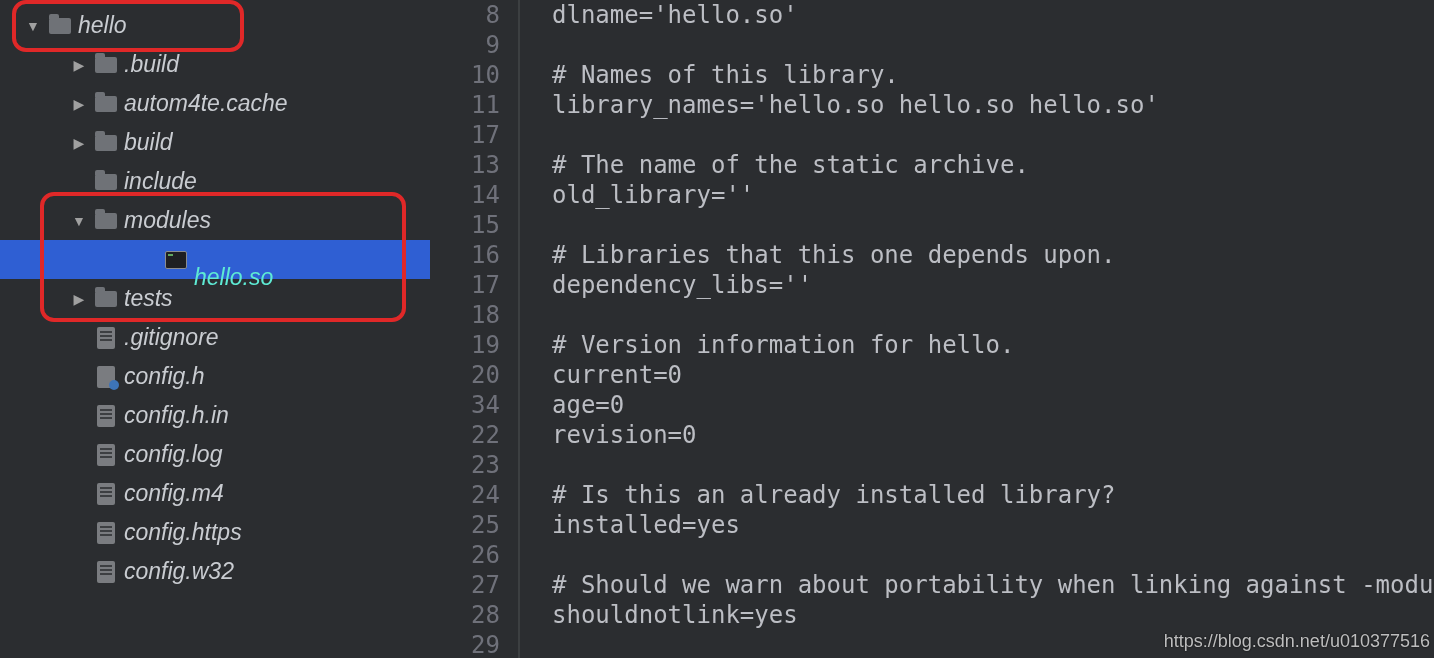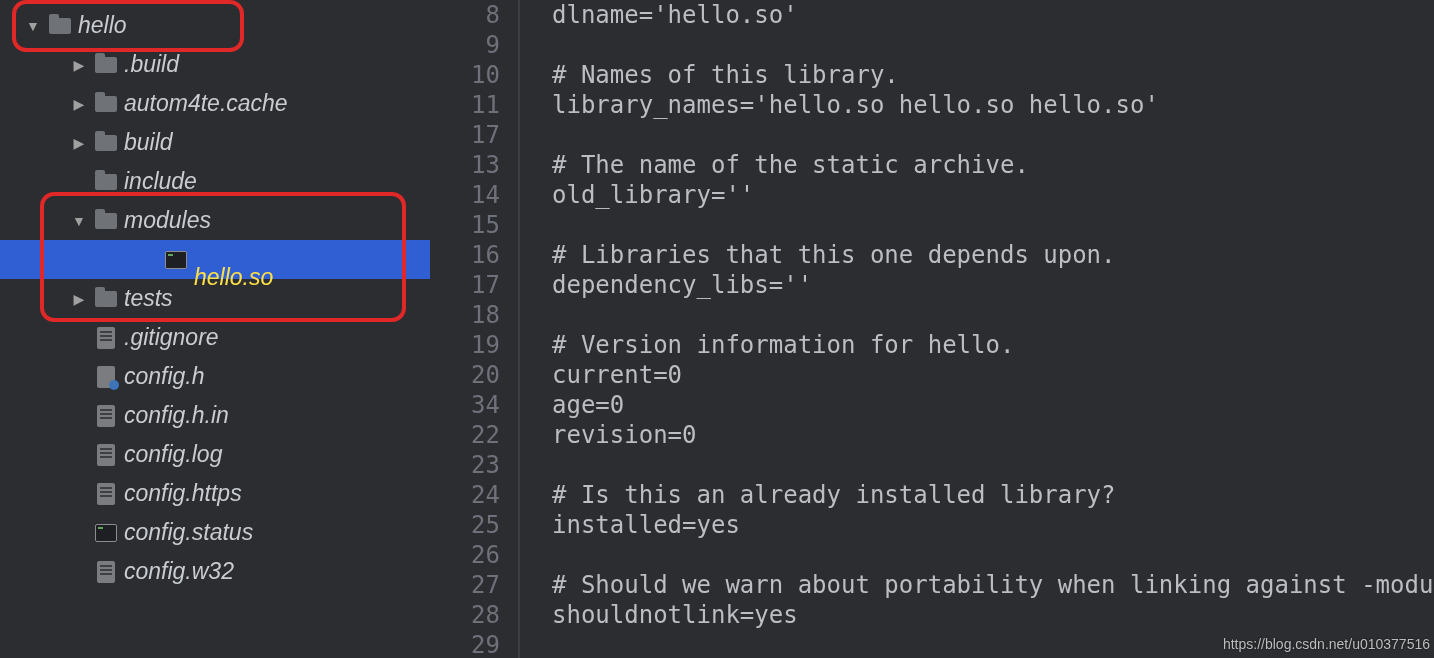--- a/index.html
+++ b/index.html
@@ -54,21 +54,21 @@
     justify-content: center;
     flex: 0 0 24px;
   }
   .tree-row .label {
     color: #c9ccd1;
     font-style: italic;
   }
   .tree-row.selected {
     background: #2f5fd3;
   }
-  .tree-row.selected .label { color: #fde047; margin-top: 36px; }
+  .tree-row.selected .label { color: #5eead4; margin-top: 36px; }
   .tree-row.selected .arrow { color: #ffffff; }
 
   
   .depth-0 { padding-left: 24px; }
   .depth-1 { padding-left: 70px; }
   .depth-2 { padding-left: 140px; }
 
   
   .folder-icon {
     width: 22px; height: 16px;
@@ -171,21 +171,21 @@
   }
   .code .line { height: 30px; }
 
   
   .watermark {
     position: absolute;
     right: 4px;
     bottom: 6px;
     color: #d7d7d7;
     font-family: -apple-system, sans-serif;
-    font-size: 14px;
+    font-size: 18px;
     opacity: 0.85;
     text-shadow: 0 0 2px #000;
   }
 </style>
 </head>
 <body>
 
 <div class="workspace">
 
   <div class="sidebar">
@@ -274,28 +274,28 @@
           <span class="icon">
             <span class="file-icon"></span>
           </span>
           <span class="label">config.log</span>
         </div>
         <div class="tree-row depth-1">
           <span class="arrow placeholder">▶</span>
           <span class="icon">
             <span class="file-icon"></span>
           </span>
+          <span class="label">config.m4</span>
+        </div>
+        <div class="tree-row depth-1">
+          <span class="arrow placeholder">▶</span>
+          <span class="icon">
+            <span class="file-icon"></span>
+          </span>
           <span class="label">config.https</span>
-        </div>
-        <div class="tree-row depth-1">
-          <span class="arrow placeholder">▶</span>
-          <span class="icon">
-            <span class="bin-icon"></span>
-          </span>
-          <span class="label">config.status</span>
         </div>
         <div class="tree-row depth-1">
           <span class="arrow placeholder">▶</span>
           <span class="icon">
             <span class="file-icon"></span>
           </span>
           <span class="label">config.w32</span>
         </div>
       </div>
 

